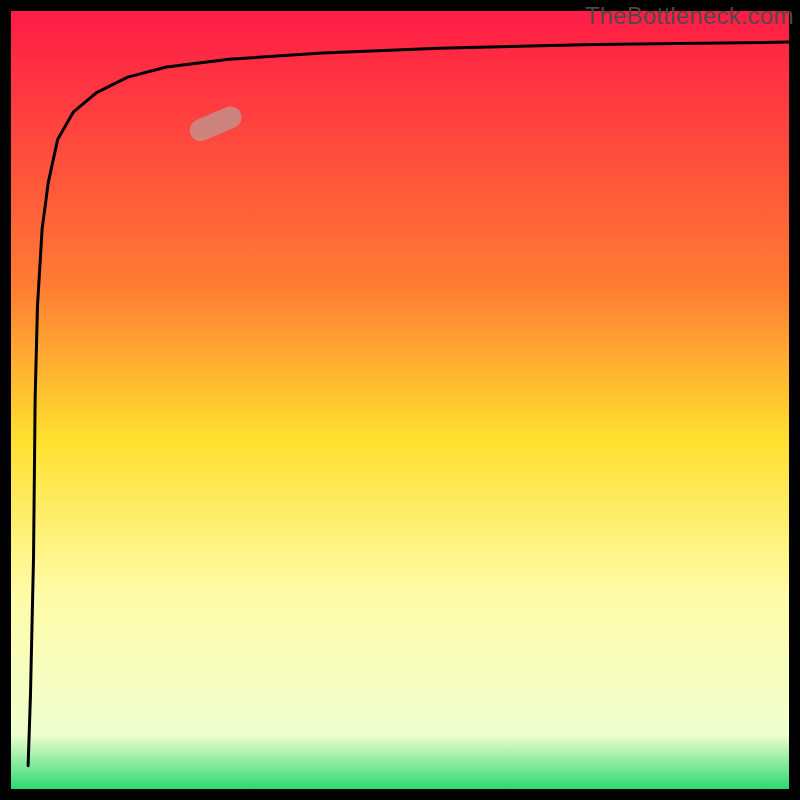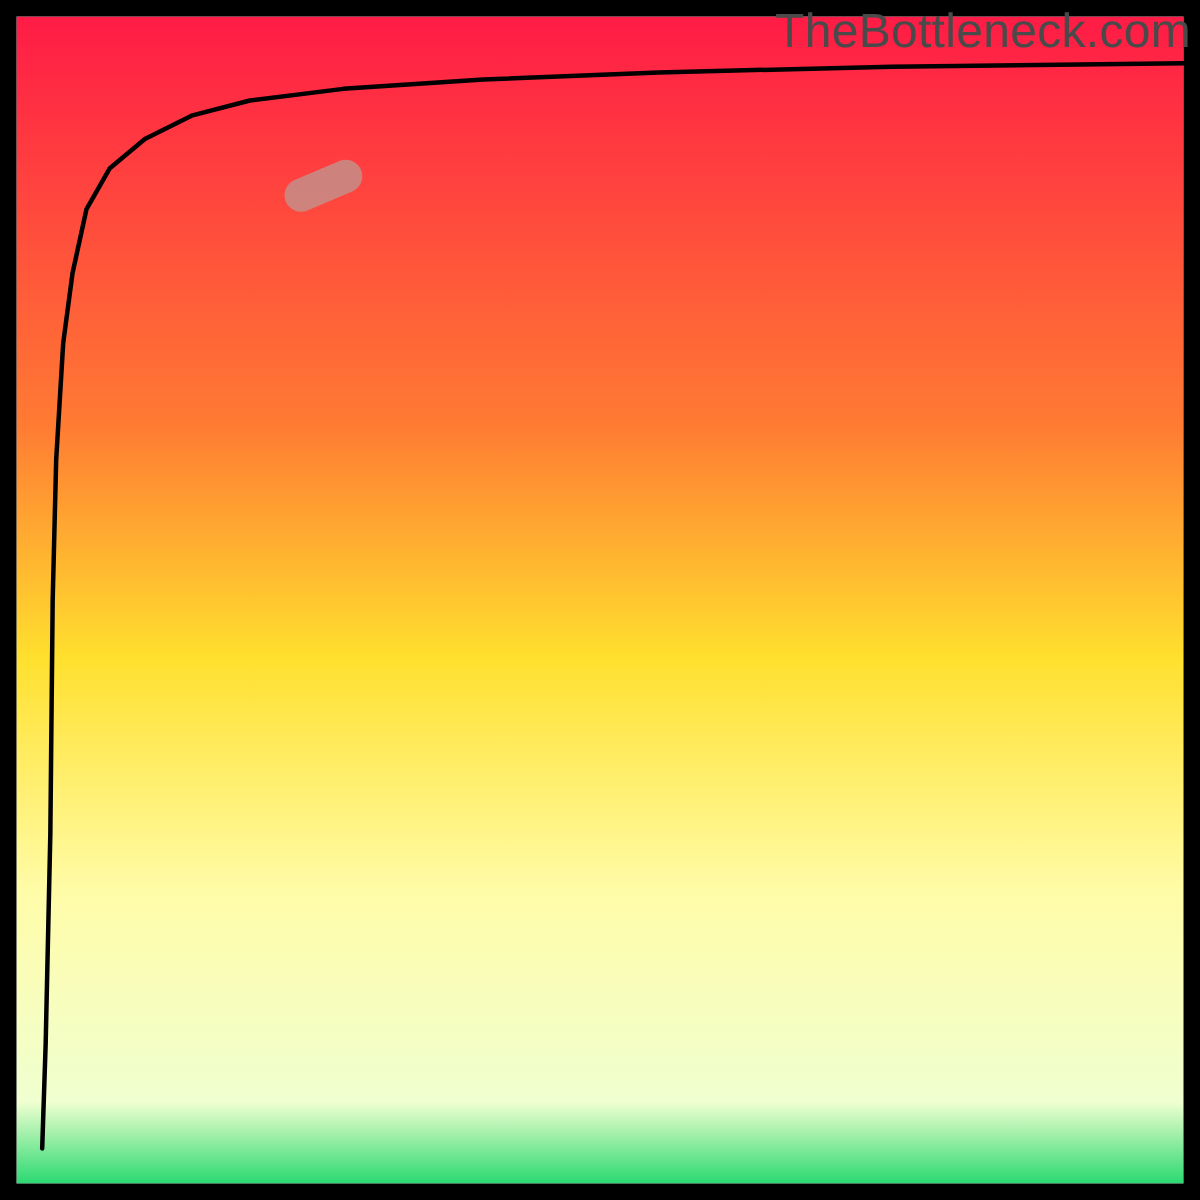--- a/index.html
+++ b/index.html
@@ -14,21 +14,21 @@
   .stage {
     position: relative;
     width: 800px;
     height: 800px;
   }
   .watermark {
     position: absolute;
     top: 2px;
     right: 6px;
     color: #4a4a4a;
-    font-size: 32px;
+    font-size: 24px;
     font-weight: 400;
     letter-spacing: 0.2px;
     z-index: 10;
     user-select: none;
   }
   svg.chart {
     position: absolute;
     left: 0;
     top: 0;
     width: 800px;

